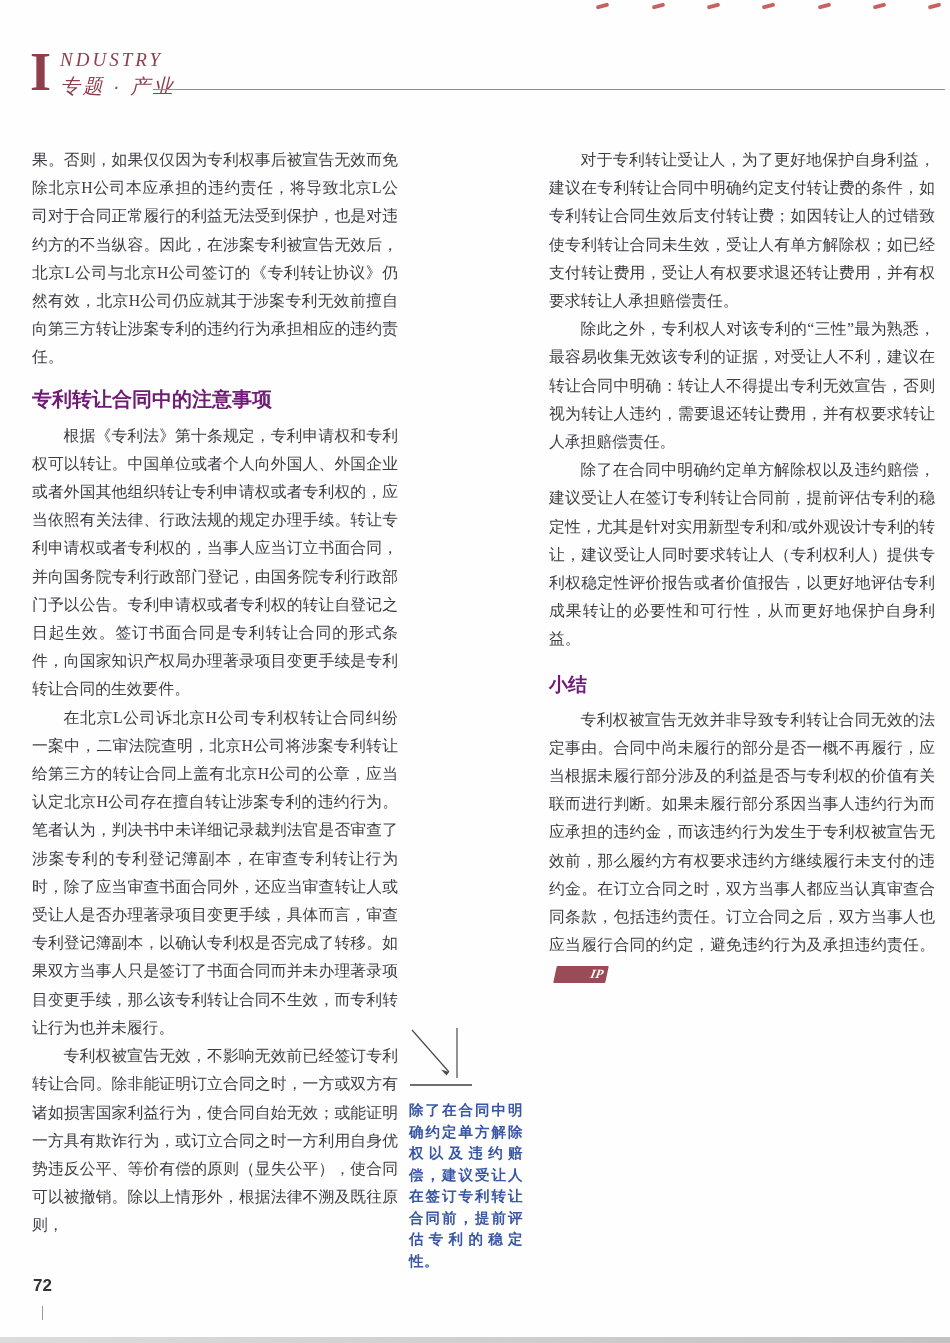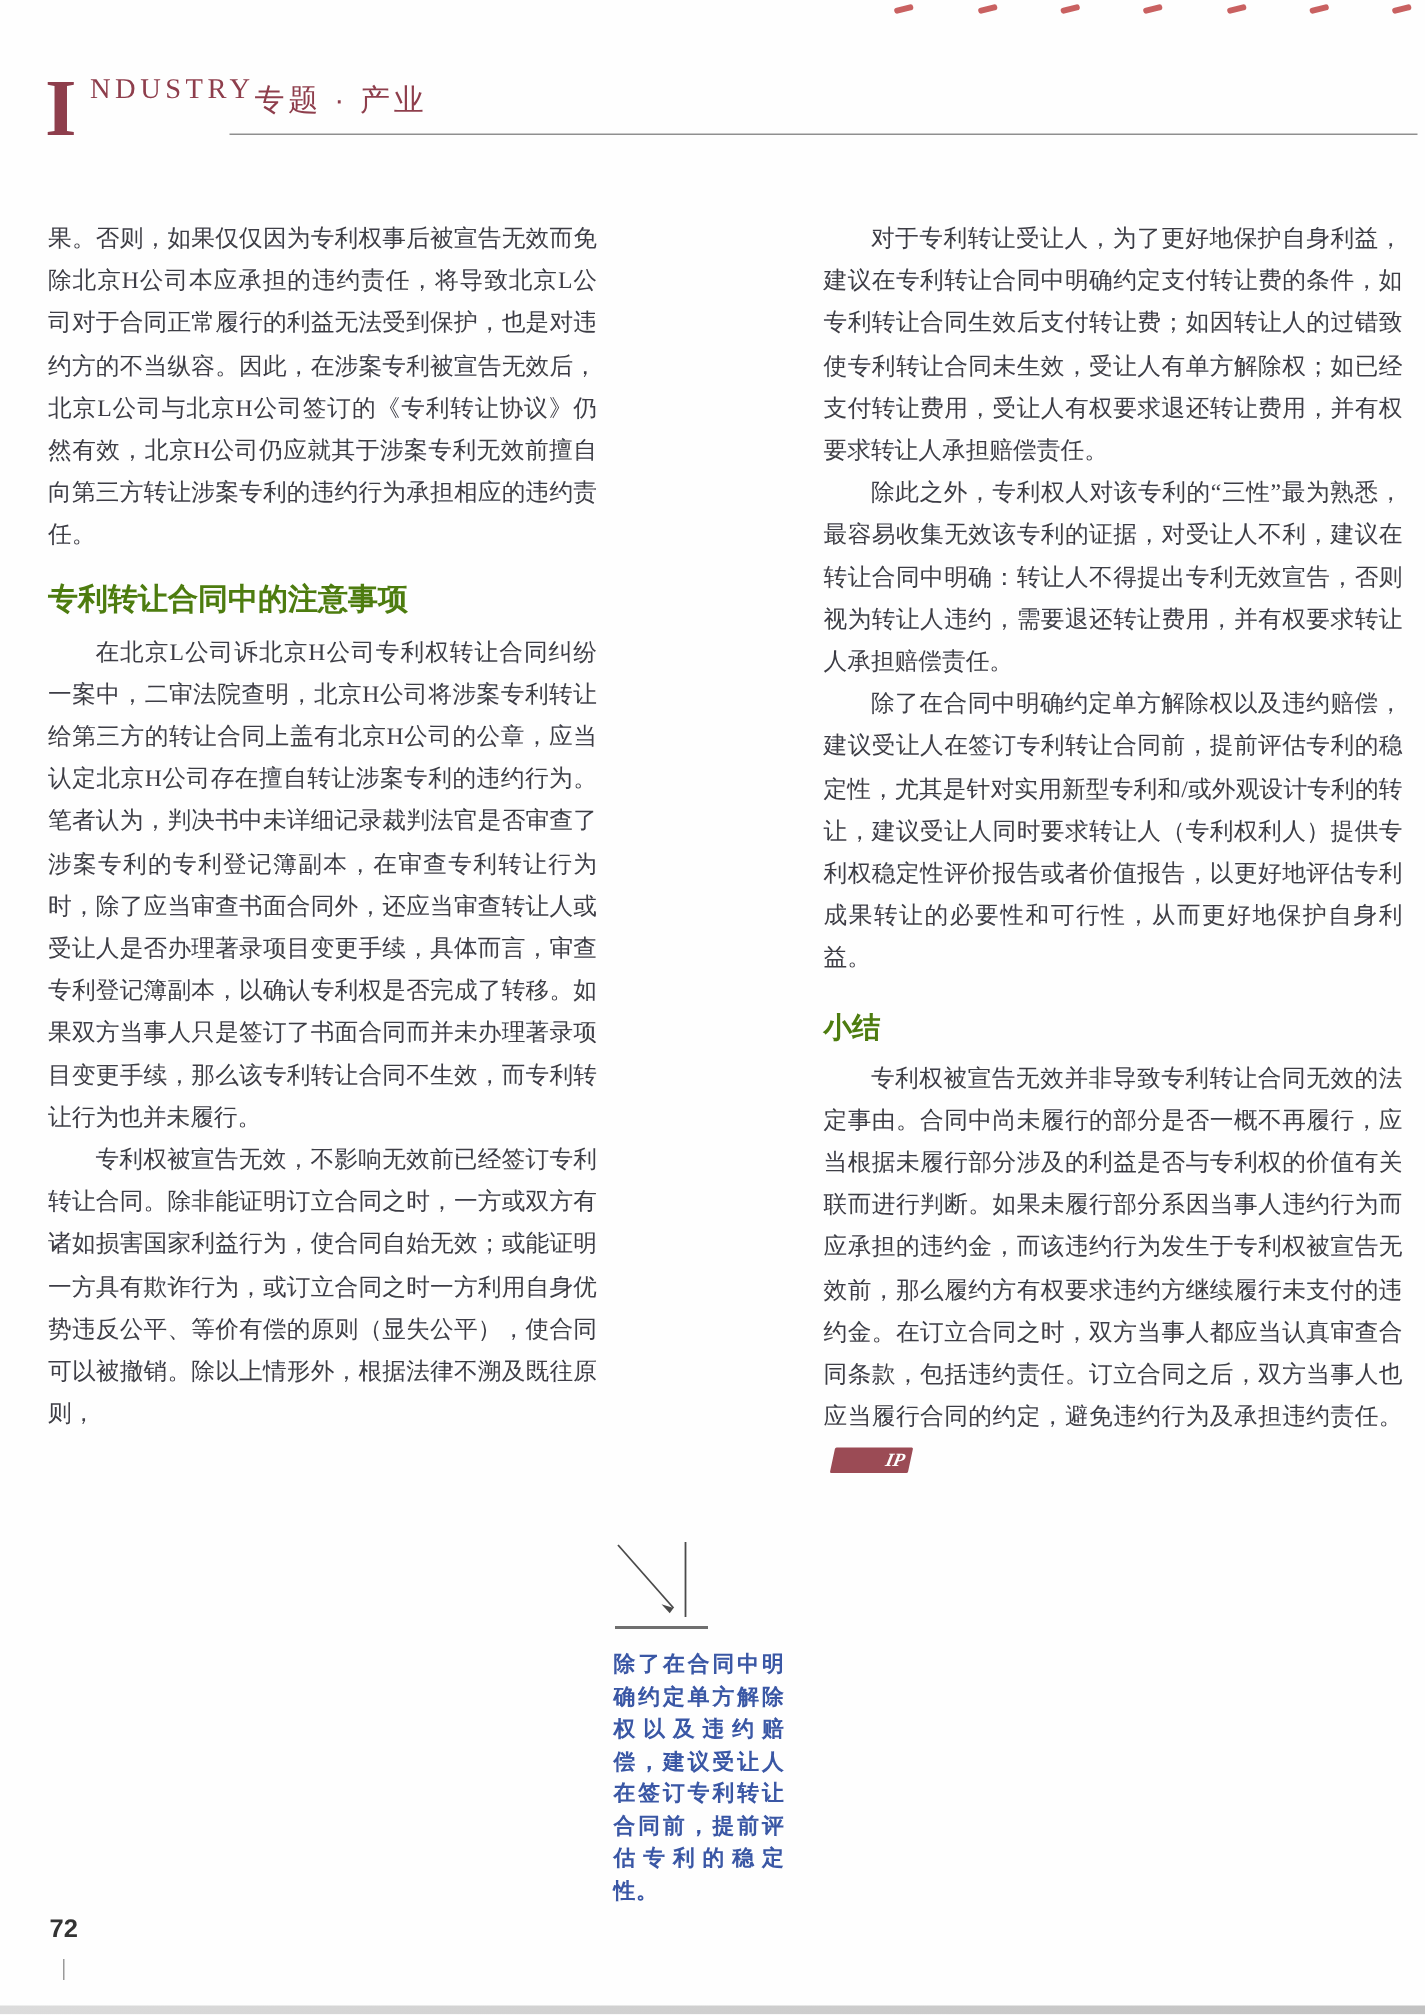--- a/index.html
+++ b/index.html
@@ -33,21 +33,21 @@
     display: flex;
     gap: 9px;
     color: #8e3e4c;
   }
   .masthead-initial {
     font-family: "Liberation Serif", serif;
     font-weight: 700;
     font-size: 54px;
     line-height: 0.82;
   }
-  .masthead-titles { display: flex; flex-direction: row; }
+  .masthead-titles { display: flex; flex-direction: column; font-style: italic; }
   .masthead-en {
     font-family: "Liberation Serif", serif;
     font-size: 19px;
     letter-spacing: 3px;
     line-height: 1.05;
   }
   .masthead-zh {
     font-family: "Liberation Sans", sans-serif;
     font-size: 20px;
     letter-spacing: 2.5px;
@@ -73,21 +73,21 @@
     text-align: justify;
     text-indent: 2em;
     color: #3d3d45;
   }
   .no-indent { text-indent: 0; }
 
   .h-major {
     font-family: "Liberation Sans", sans-serif;
     font-weight: 700;
     font-size: 20px;
-    color: #4d7c0f;
+    color: #701a75;
     margin: 14px 0 9px 0;
   }
   .h-minor {
     font-family: "Liberation Sans", sans-serif;
     font-weight: 700;
     font-size: 16.5px;
     color: #26262b;
     margin: 4px 0 5px 0;
     text-indent: 1.7em;
   }
@@ -173,20 +173,21 @@
     <div class="masthead-titles">
       <span class="masthead-en">NDUSTRY</span>
       <span class="masthead-zh">专题 · 产业</span>
     </div>
   </header>
   <div class="header-rule"></div>
 
   <section class="col col-left">
     <p class="para no-indent">果。否则，如果仅仅因为专利权事后被宣告无效而免除北京H公司本应承担的违约责任，将导致北京L公司对于合同正常履行的利益无法受到保护，也是对违约方的不当纵容。因此，在涉案专利被宣告无效后，北京L公司与北京H公司签订的《专利转让协议》仍然有效，北京H公司仍应就其于涉案专利无效前擅自向第三方转让涉案专利的违约行为承担相应的违约责任。</p>
     <h2 class="h-major">专利转让合同中的注意事项</h2>
+    <p class="para">根据《专利法》第十条规定，专利申请权和专利权可以转让。中国单位或者个人向外国人、外国企业或者外国其他组织转让专利申请权或者专利权的，应当依照有关法律、行政法规的规定办理手续。转让专利申请权或者专利权的，当事人应当订立书面合同，并向国务院专利行政部门登记，由国务院专利行政部门予以公告。专利申请权或者专利权的转让自登记之日起生效。签订书面合同是专利转让合同的形式条件，向国家知识产权局办理著录项目变更手续是专利转让合同的生效要件。</p>
     <p class="para">在北京L公司诉北京H公司专利权转让合同纠纷一案中，二审法院查明，北京H公司将涉案专利转让给第三方的转让合同上盖有北京H公司的公章，应当认定北京H公司存在擅自转让涉案专利的违约行为。笔者认为，判决书中未详细记录裁判法官是否审查了涉案专利的专利登记簿副本，在审查专利转让行为时，除了应当审查书面合同外，还应当审查转让人或受让人是否办理著录项目变更手续，具体而言，审查专利登记簿副本，以确认专利权是否完成了转移。如果双方当事人只是签订了书面合同而并未办理著录项目变更手续，那么该专利转让合同不生效，而专利转让行为也并未履行。</p>
     <p class="para">专利权被宣告无效，不影响无效前已经签订专利转让合同。除非能证明订立合同之时，一方或双方有诸如损害国家利益行为，使合同自始无效；或能证明一方具有欺诈行为，或订立合同之时一方利用自身优势违反公平、等价有偿的原则（显失公平），使合同可以被撤销。除以上情形外，根据法律不溯及既往原则，</p>
   </section>
 
   <aside class="callout">
     <svg class="callout-arrow" width="62" height="64" viewBox="0 0 62 64">
       <line x1="2" y1="4" x2="39" y2="46" stroke="#4a4a4a" stroke-width="1.2"></line>
       <path d="M39 46 l-8 -2.5 l5.5 6 z" fill="#4a4a4a"></path>
       <line x1="47" y1="2" x2="47" y2="52" stroke="#4a4a4a" stroke-width="1.2"></line>
       <line x1="0" y1="59" x2="62" y2="59" stroke="#6f6f6f" stroke-width="2"></line>

